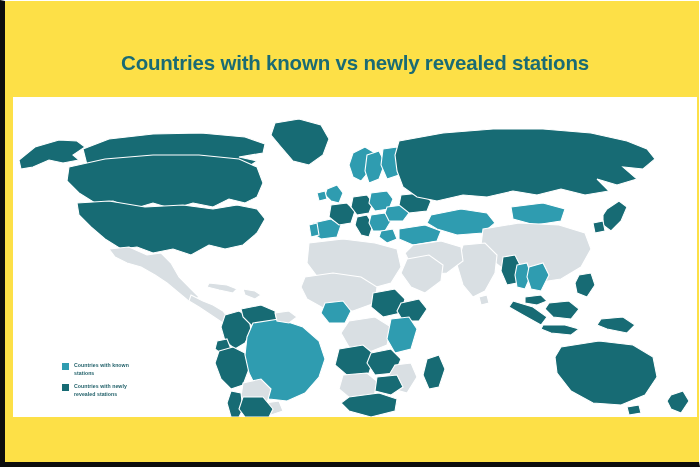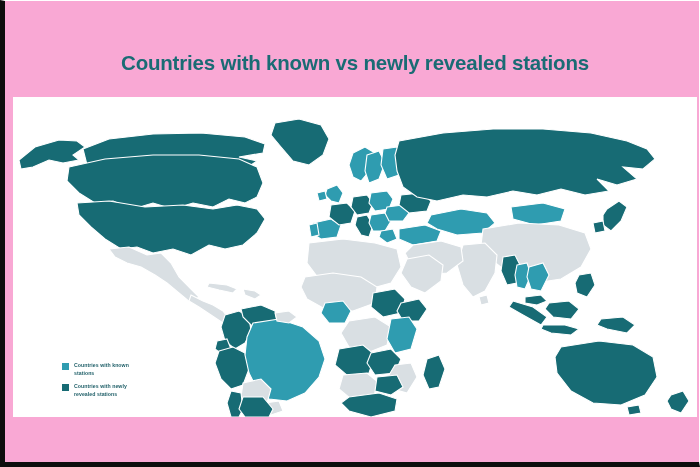--- a/index.html
+++ b/index.html
@@ -12,21 +12,21 @@
     height: 467px;
     overflow: hidden;
     font-family: "Liberation Sans", sans-serif;
   }
 
   #figure-frame {
     position: relative;
     width: 700px;
     height: 467px;
     box-sizing: border-box;
-    background: #f9a8d4;
+    background: #fde047;
     border-left: 5px solid #0d0d0d;
     border-bottom: 5px solid #0d0d0d;
     border-top: 1px solid #ffffff;
     border-right: 1px solid #ffffff;
     overflow: hidden;
     padding-left: 17px;
   }
 
   #chart-title {
     position: absolute;

